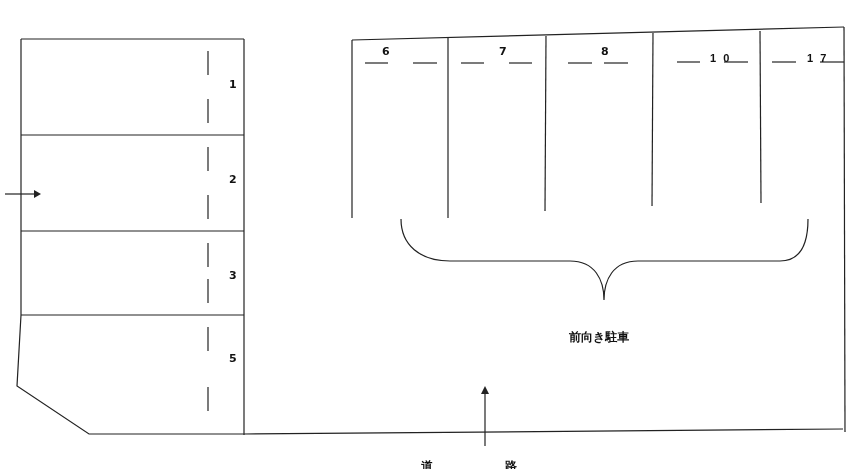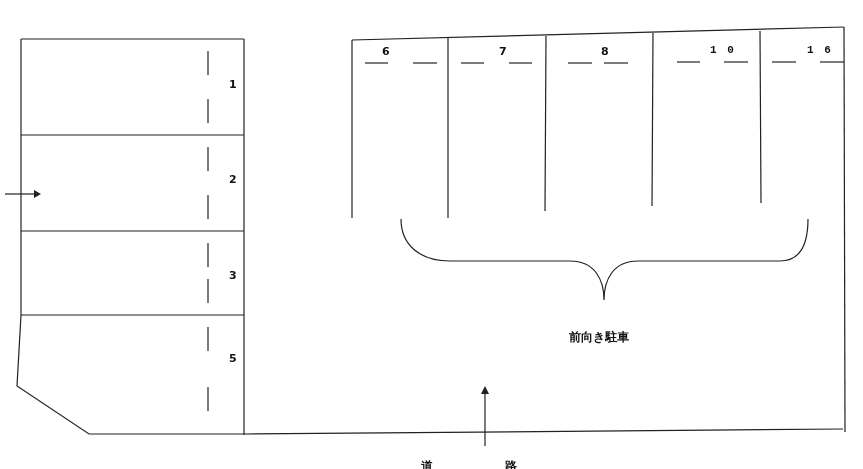--- a/index.html
+++ b/index.html
@@ -1,21 +1,21 @@
 <!DOCTYPE html>
 <html><head>
 <meta charset="utf-8">
 <style>
   html, body { margin: 0; padding: 0; background: #ffffff; }
   body { width: 863px; height: 469px; position: relative; overflow: hidden;
          font-family: "DejaVu Sans", sans-serif; }
   svg#plan { position: absolute; left: 0; top: 0; }
   .lbl { position: absolute; font-family: "DejaVu Sans", sans-serif; font-weight: bold;
          font-size: 11px; color: #111; line-height: 1; white-space: nowrap; }
-  .lbl.mono { font-family: Liberation Mono, monospace; letter-spacing: 2px; }
+  .lbl.mono { font-family: Liberation Sans, sans-serif; letter-spacing: 2px; margin-top: 8px; }
   .lbl.jp { font-size: 12px; margin-top: 20px; }
 </style>
 </head>
 <body>
 
 <svg id="plan" width="863" height="469" viewBox="0 0 863 469">
   <g stroke="#222" stroke-width="1.2" fill="none">
 
     <g>
       <line x1="21" y1="39" x2="244" y2="39"></line>
@@ -79,18 +79,18 @@
 
 <span class="lbl" style="left:229px;top:79px;">1</span>
 <span class="lbl" style="left:229px;top:174px;">2</span>
 <span class="lbl" style="left:229px;top:270px;">3</span>
 <span class="lbl" style="left:229px;top:353px;">5</span>
 
 <span class="lbl" style="left:382px;top:46px;">6</span>
 <span class="lbl" style="left:499px;top:46px;">7</span>
 <span class="lbl" style="left:601px;top:46px;">8</span>
 <span class="lbl mono" style="left:710px;top:45px;">1 0</span>
-<span class="lbl mono" style="left:807px;top:45px;">1 6</span>
+<span class="lbl mono" style="left:807px;top:45px;">1 7</span>
 
 <span class="lbl jp" style="left:569px;top:311px;">前向き駐車</span>
 
 <span class="lbl jp" style="left:421px;top:440px;">道</span>
 <span class="lbl jp" style="left:505px;top:440px;">路</span>
 
 </body></html>

